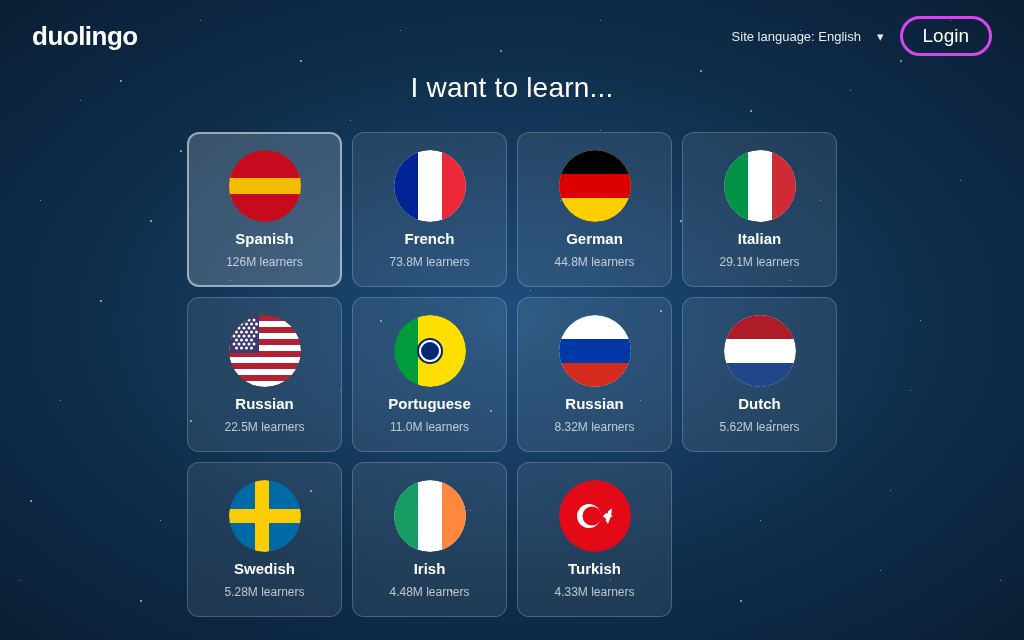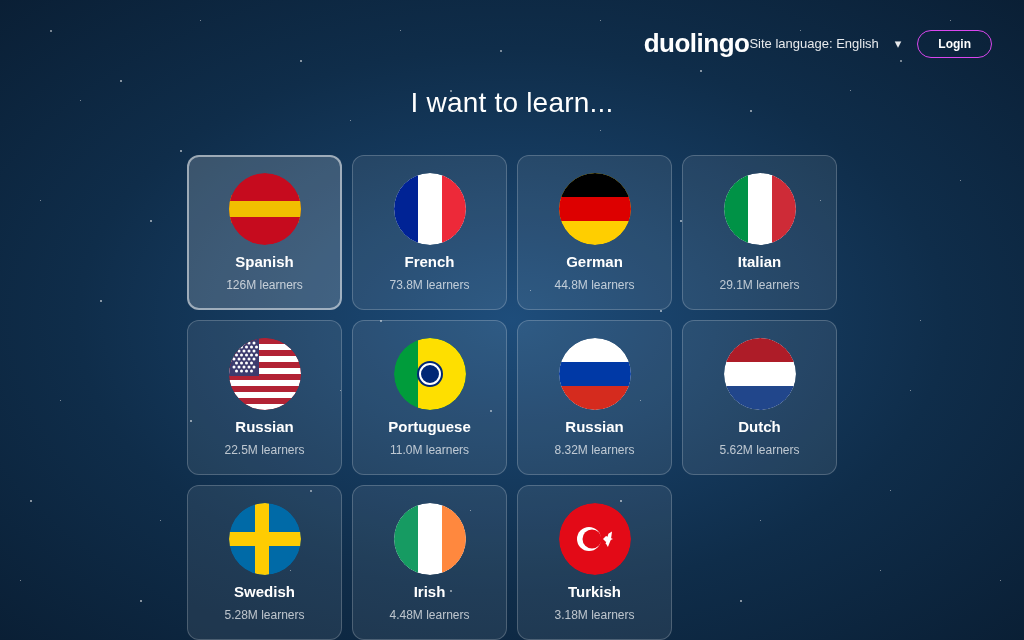--- a/index.html
+++ b/index.html
@@ -27,22 +27,22 @@
       border-radius: 50%;
       opacity: 0.6;
     }
 
     
     header {
       position: relative;
       z-index: 10;
       display: flex;
       align-items: center;
-      justify-content: flex-end;
-      padding: 28px 32px;
+      justify-content: space-between;
+      padding: 16px 32px;
     }
 
     .logo {
       font-size: 26px;
       font-weight: 800;
       color: white;
       letter-spacing: -0.5px;
     }
 
     .header-right {
@@ -55,41 +55,41 @@
       font-size: 13px;
       color: rgba(255,255,255,0.9);
       cursor: pointer;
       display: flex;
       align-items: center;
       gap: 16px;
     }
 
     .login-btn {
       background: transparent;
-      border: 1px solid #d946ef;
+      border: 3px solid #d946ef;
       color: white;
       padding: 6px 20px;
       border-radius: 20px;
-      font-size: 12px;
-      font-weight: 700;
+      font-size: 19px;
+      font-weight: 400;
       cursor: pointer;
     }
 
     
     main {
       position: relative;
       z-index: 10;
       text-align: center;
     }
 
     .headline {
       font-size: 28px;
       font-weight: 400;
       color: white;
-      margin-bottom: 28px;
+      margin-bottom: 20px;
       letter-spacing: 0.2px;
     }
 
     
     .language-grid {
       display: grid;
       grid-template-columns: repeat(4, 155px);
       grid-template-rows: repeat(3, 155px);
       gap: 10px;
       justify-content: center;
@@ -378,16 +378,16 @@
       </div>
       <div class="lang-card">
         <div class="flag-circle"><svg viewBox="0 0 72 72" xmlns="http://www.w3.org/2000/svg">
       <circle cx="36" cy="36" r="36" fill="#E30A17"></circle>
       <circle cx="30" cy="36" r="12" fill="white"></circle>
       <circle cx="33" cy="36" r="9.5" fill="#E30A17"></circle>
       <polygon points="44,36 47,33 54,36 47,39" fill="white"></polygon>
       <polygon points="48,31 51,28 52,36 51,44 48,41" fill="white" transform="rotate(15,50,36)"></polygon>
     </svg></div>
         <div class="lang-name">Turkish</div>
-        <div class="lang-learners">3.18M learners</div>
+        <div class="lang-learners">4.33M learners</div>
       </div>
     </div>
 </main>
 
 </body></html>

